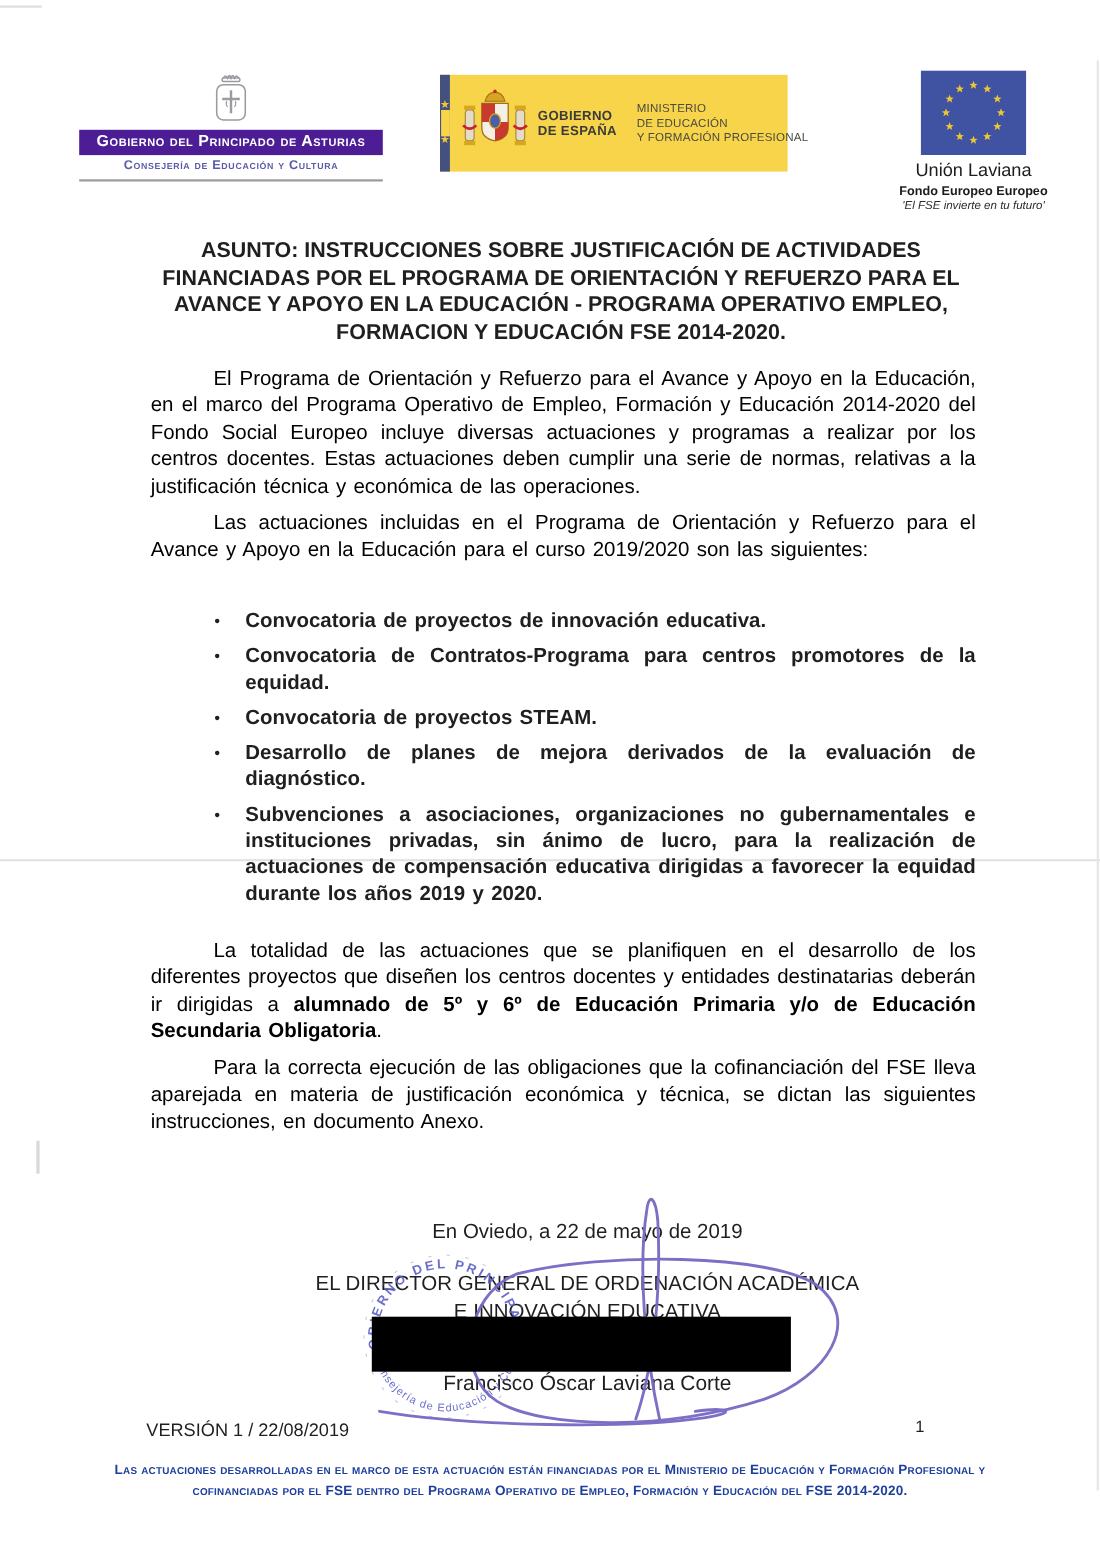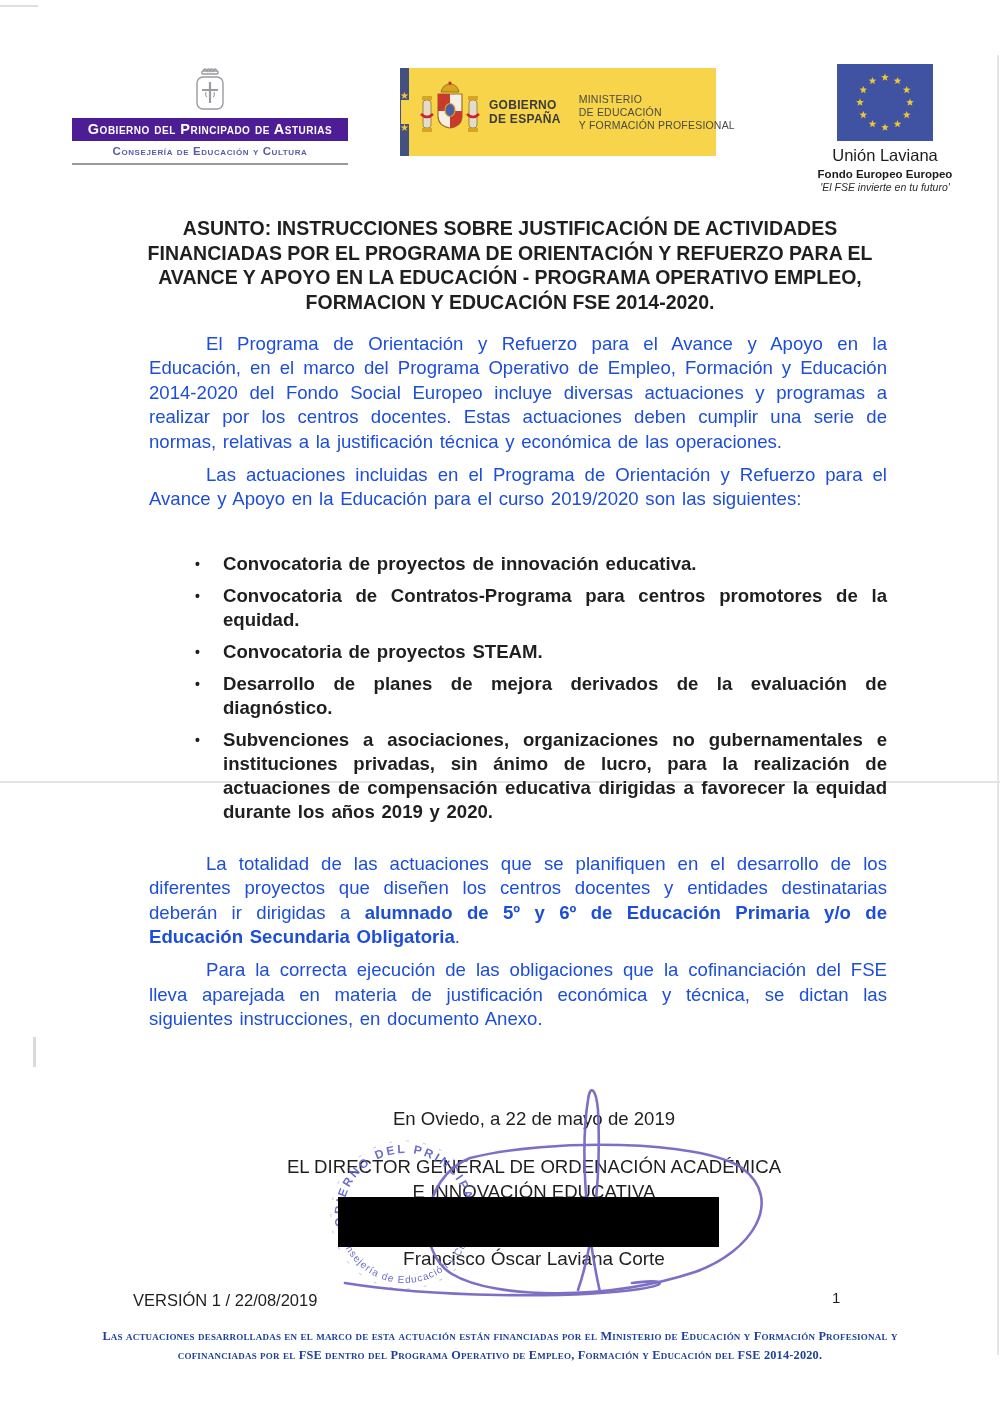--- a/index.html
+++ b/index.html
@@ -64,21 +64,21 @@
   .eu-motto{font-size:10.5px;font-style:italic;color:#2a2a2a;margin-top:1px;}
 
   
   .doc-body{position:absolute;left:133px;top:216px;width:754px;}
   .doc-title{
     font-size:19.5px;font-weight:bold;line-height:24.5px;
     text-align:center;color:#1f1f1f;margin:0 0 18px 0;
   }
   .para{
     font-size:18.6px;line-height:24.4px;text-align:justify;
-    text-indent:57px;margin:0 0 9px 16px;word-spacing:1.5px;color:#1d4ed8;
+    text-indent:57px;margin:0 0 9px 4px;word-spacing:1.5px;color:#000000;
   }
   .para.gap-after{margin-bottom:40px;}
   .bullet-list{list-style:none;margin:0 0 28px 0;padding:0 0 0 62px;}
   .bullet-list li{
     position:relative;padding-left:28px;margin-bottom:8px;
     font-weight:bold;font-size:18.6px;line-height:24px;
     text-align:justify;word-spacing:1.5px;color:#1f1f1f;
   }
   .bullet-list li::before{
     content:"•";position:absolute;left:0;top:0;font-size:14px;font-weight:bold;
@@ -99,21 +99,21 @@
   .stamp{position:absolute;left:318px;top:1128px;z-index:10;opacity:.9;
     transform:rotate(-6deg);}
   .signature{position:absolute;left:280px;top:1070px;z-index:20;}
 
   
   .footer-version{position:absolute;left:133px;top:1291px;font-size:16.5px;color:#1f1f1f;}
   .footer-page{position:absolute;left:832px;top:1289px;font-size:15px;color:#1f1f1f;}
   .footer-legal{
     position:absolute;left:75px;right:75px;top:1327px;
     text-align:center;color:#1d3f9e;
-    font-family:Liberation Serif, serif;
+    font-family:Liberation Sans, sans-serif;
     font-variant:small-caps;font-weight:600;
     font-size:12.3px;line-height:19px;letter-spacing:.2px;
   }
 </style>
 </head>
 <body>
 
 <div class="page">
 
   <div class="artifact fold-line"></div>

